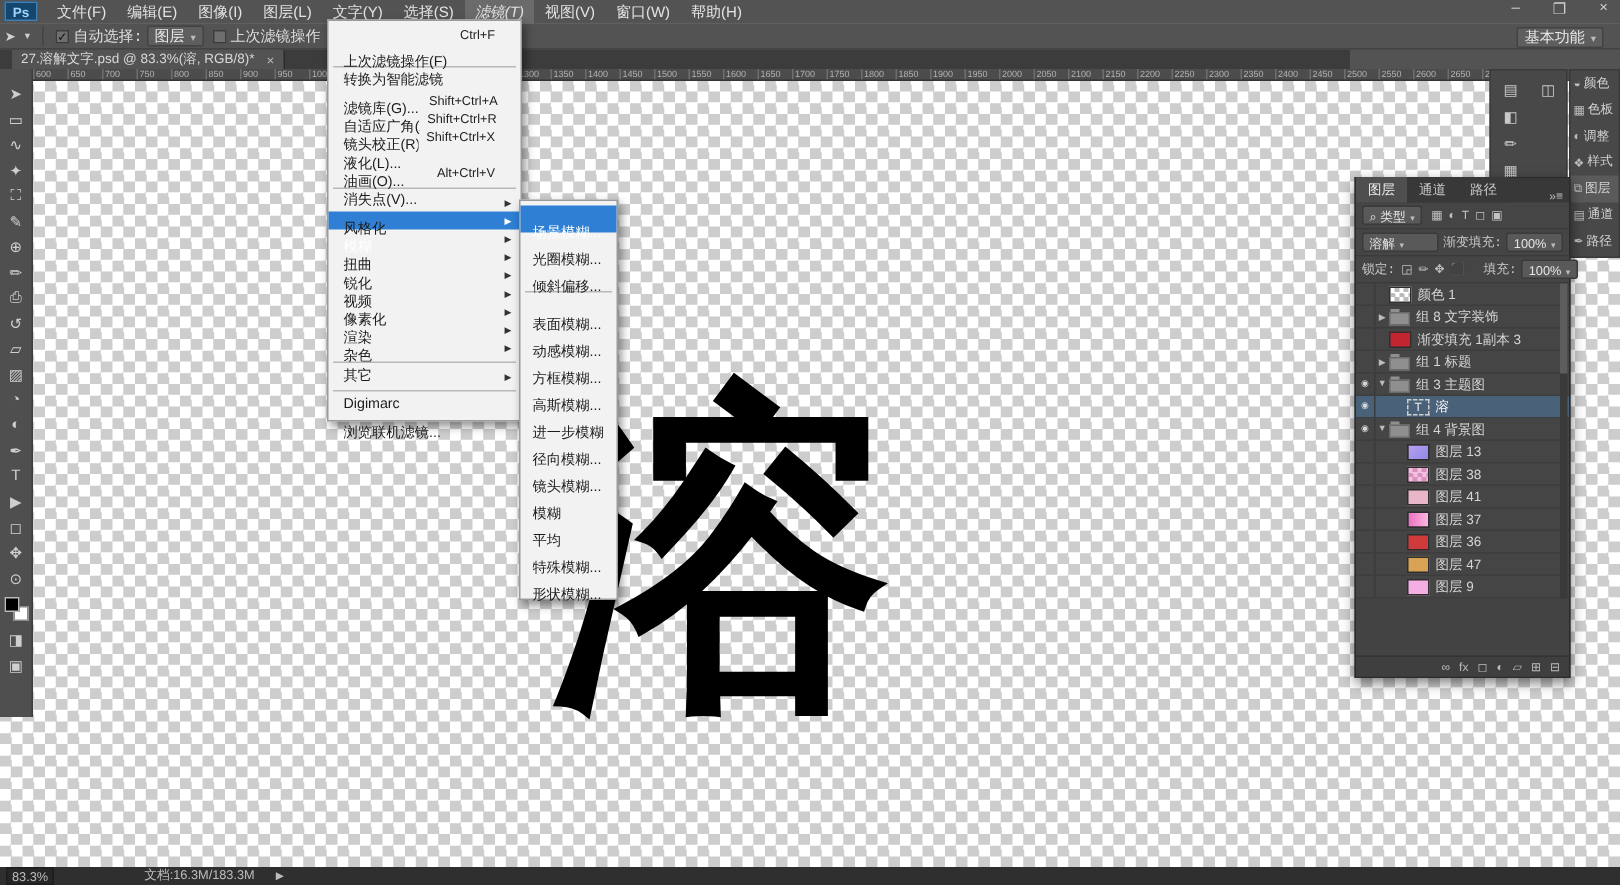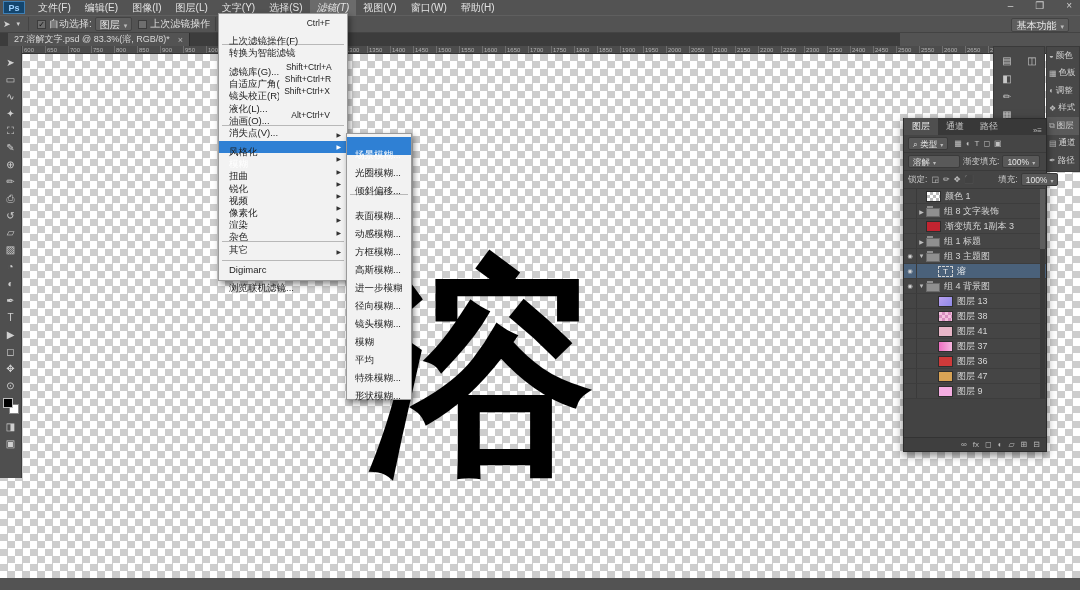--- a/index.html
+++ b/index.html
@@ -100,21 +100,21 @@
                   z-index:12; font-size:9px; }
   .lp-tabs { height:16px; background:#383838; display:flex; align-items:flex-end; }
   .lp-tab { padding:2px 8px; font-size:9px; color:#c7c7c7; background:#383838; }
   .lp-tab.active { background:#4f4f4f; color:#eee; }
   .lp-tabctrl { margin-left:auto; padding:0 4px; font-size:8px; color:#bbb; }
   .lp-row { height:18px; display:flex; align-items:center; padding:0 4px; gap:3px;
             border-bottom:1px solid #3a3a3a; background:#454545; }
   .lp-chip { background:#595959; border:1px solid #3a3a3a; border-radius:2px; height:13px;
              line-height:12px; padding:0 4px; font-size:8.5px; color:#e5e5e5; white-space:nowrap; }
   .lp-chip .dd { font-size:6px; margin-left:3px; color:#bbb; }
-  .lp-lbl { font-size:8.5px; color:#c9c9c9; white-space:nowrap; }
+  .lp-lbl { font-size:8.5px; color:#c9c9c9; white-space:nowrap;font-family:Liberation Mono, monospace; }
   .lp-ico { font-size:8px; color:#c2c2c2; padding:0 1px; }
   .layer-list { height:210px; overflow:hidden; background:#454545; }
   .layer-row { height:15px; display:flex; align-items:center; border-bottom:1px solid #3d3d3d;
                font-size:9px; color:#d6d6d6; }
   .layer-row.sel { background:#4a617a; color:#fff; }
   .leye { flex:none; width:13px; text-align:center; font-size:6px; color:#d8d8d8;
           border-right:1px solid #3a3a3a; align-self:stretch; line-height:15px; }
   .larrow { flex:none; width:9px; font-size:6px; color:#bdbdbd; text-align:center; }
   .layer-row.lvl1 .larrow { margin-left:12px; }
   .thumb { flex:none; width:15px; height:11px; margin-right:4px; border:1px solid #2e2e2e;
@@ -533,21 +533,21 @@
     </div>
     <div class="lp-row">
       <span class="lp-lbl">锁定:</span>
       <span style="display:flex;gap:2px">
 
       <span class="lp-ico">◲</span>
           <span class="lp-ico">✏</span>
           <span class="lp-ico">✥</span>
           <span class="lp-ico">⬛</span>
         </span>
-      <span class="lp-lbl" style="margin-left:20px">填充:</span>
+      <span class="lp-lbl" style="margin-left:8px">填充:</span>
       <span class="lp-chip">
         <span>100%</span><span class="dd">▾</span>
       </span>
     </div>
     <div class="layer-list">
 
     <div class="layer-row">
           <span class="leye"></span>
           <span class="larrow"></span>
           <span class="thumb checker"></span>
@@ -640,14 +640,19 @@
     <span>∞</span>
         <span>fx</span>
         <span>◻</span>
         <span>◐</span>
         <span>▱</span>
         <span>⊞</span>
         <span>⊟</span>
       </div>
   </div>
 
+  <div class="statusbar">
+    <span class="zoom">83.3%</span>
+    <span class="docinfo">文档:16.3M/183.3M</span>
+    <span class="sb-arrow">▶</span>
+  </div>
 
 </div>
 
 </body></html>

